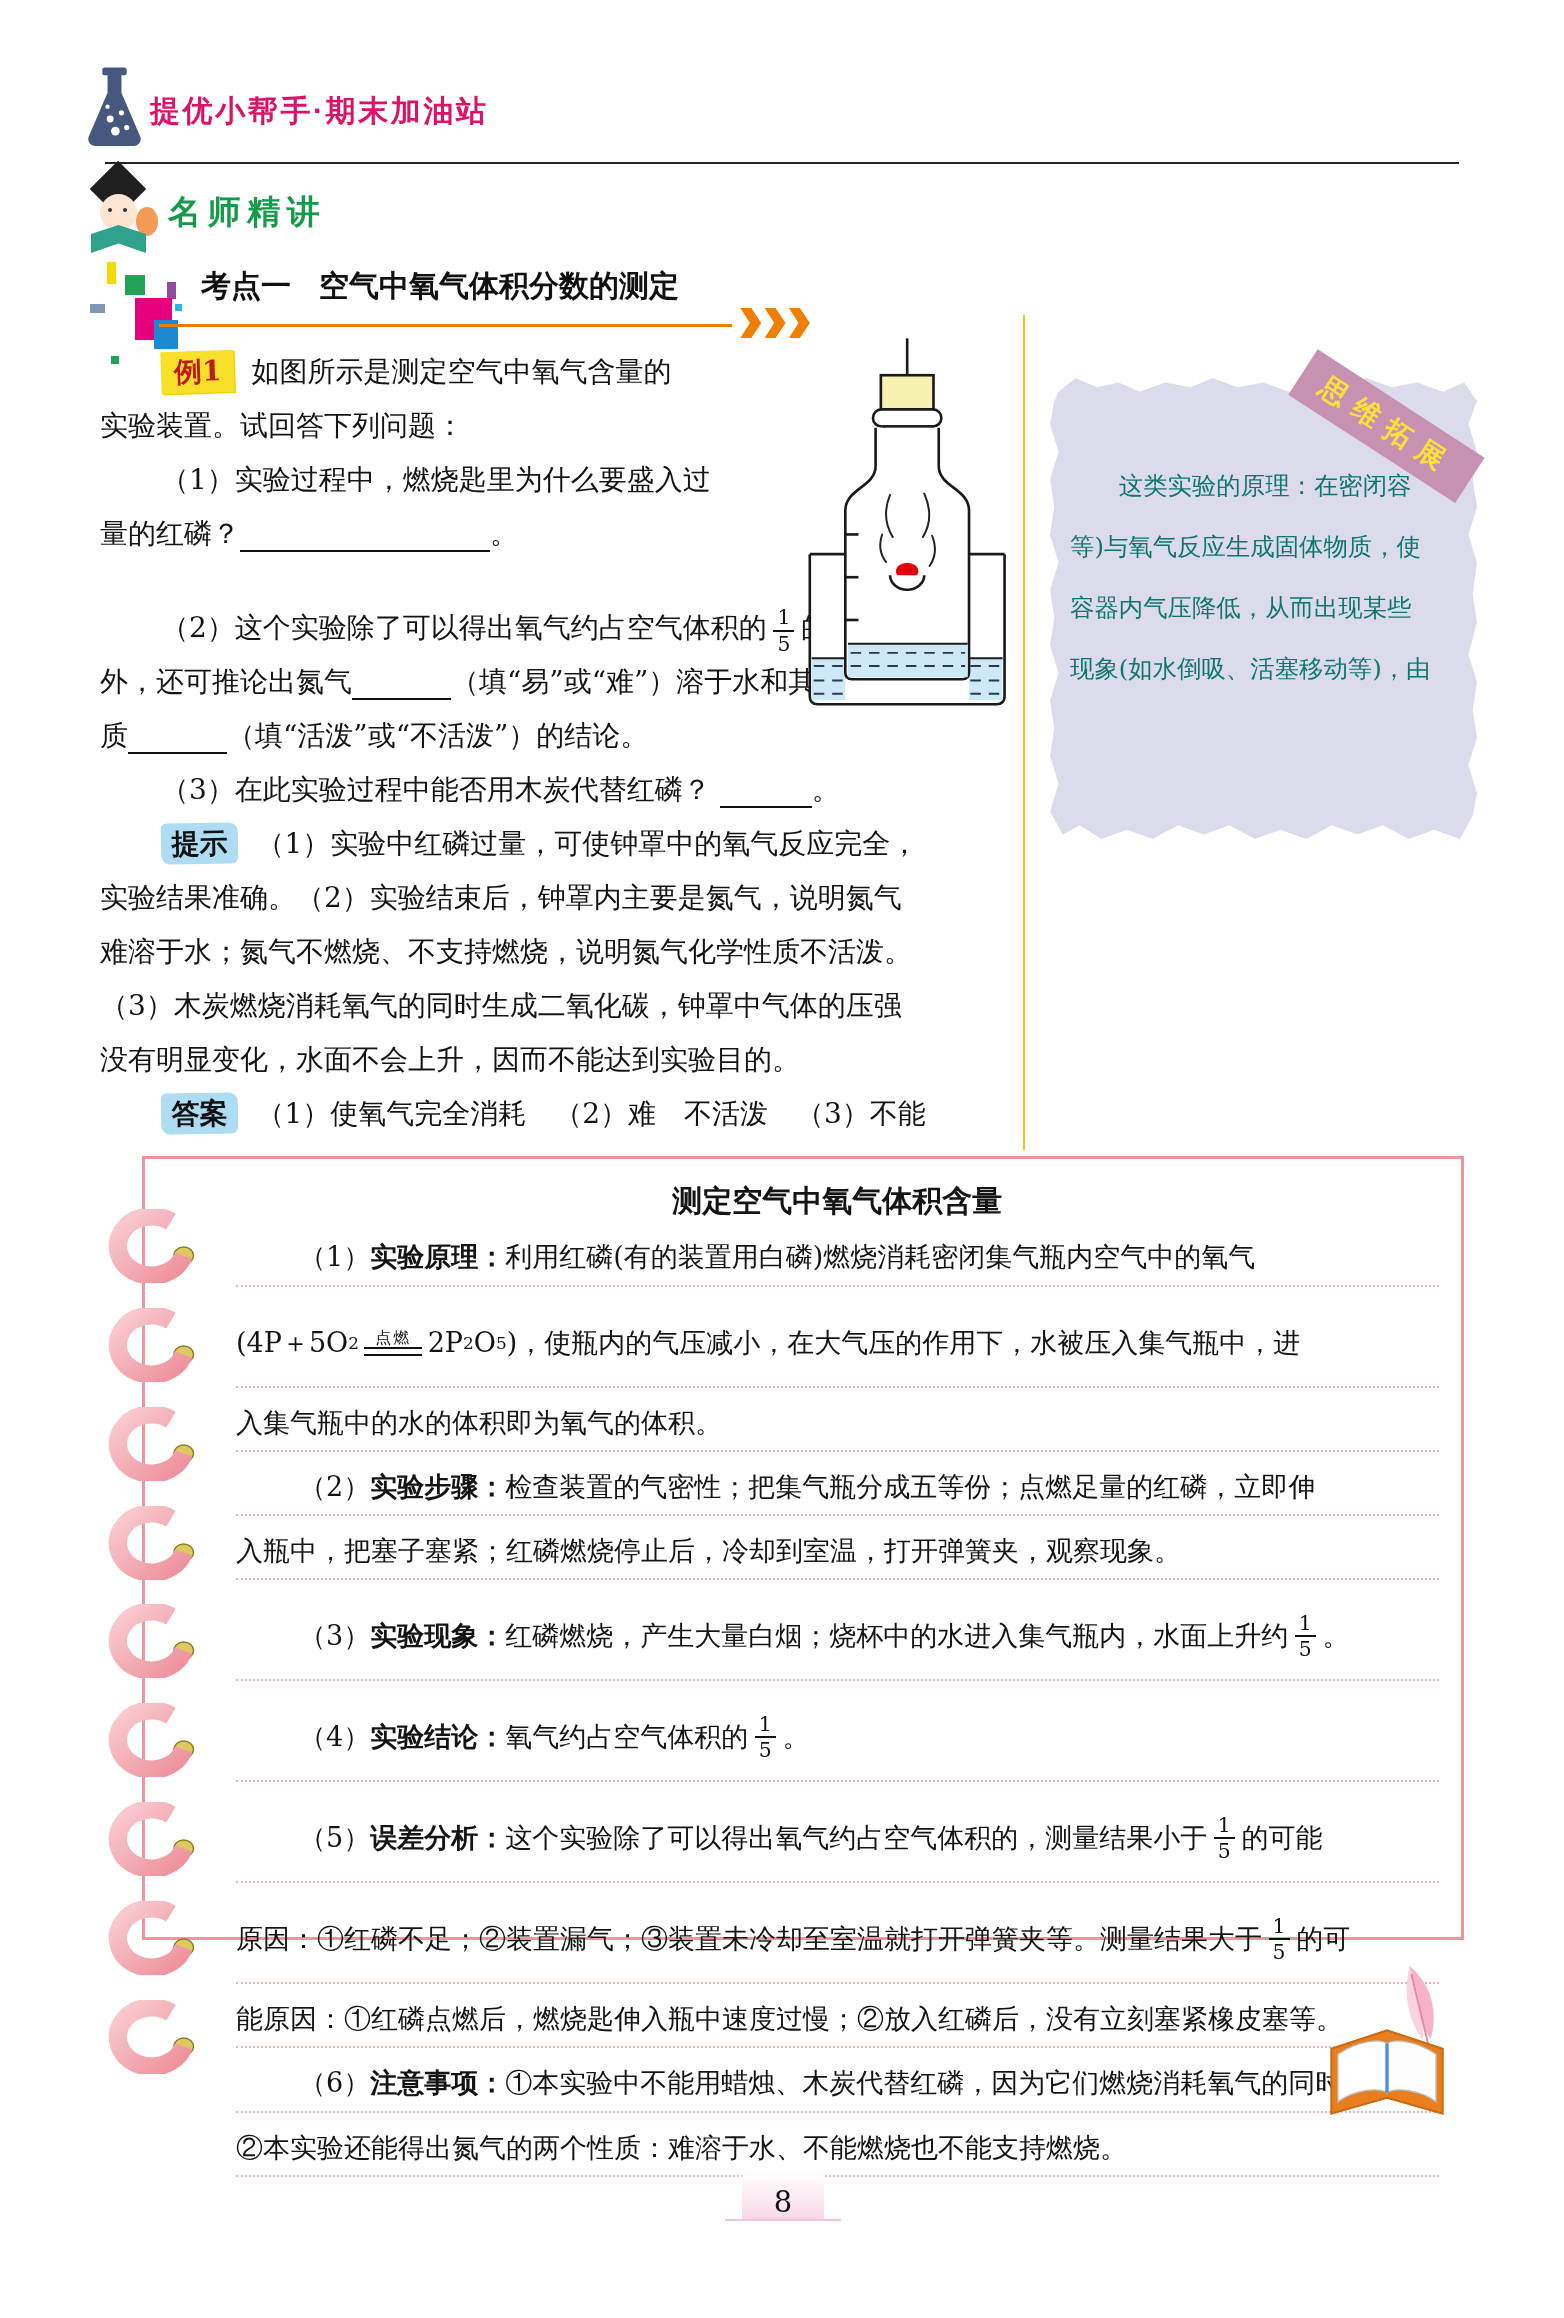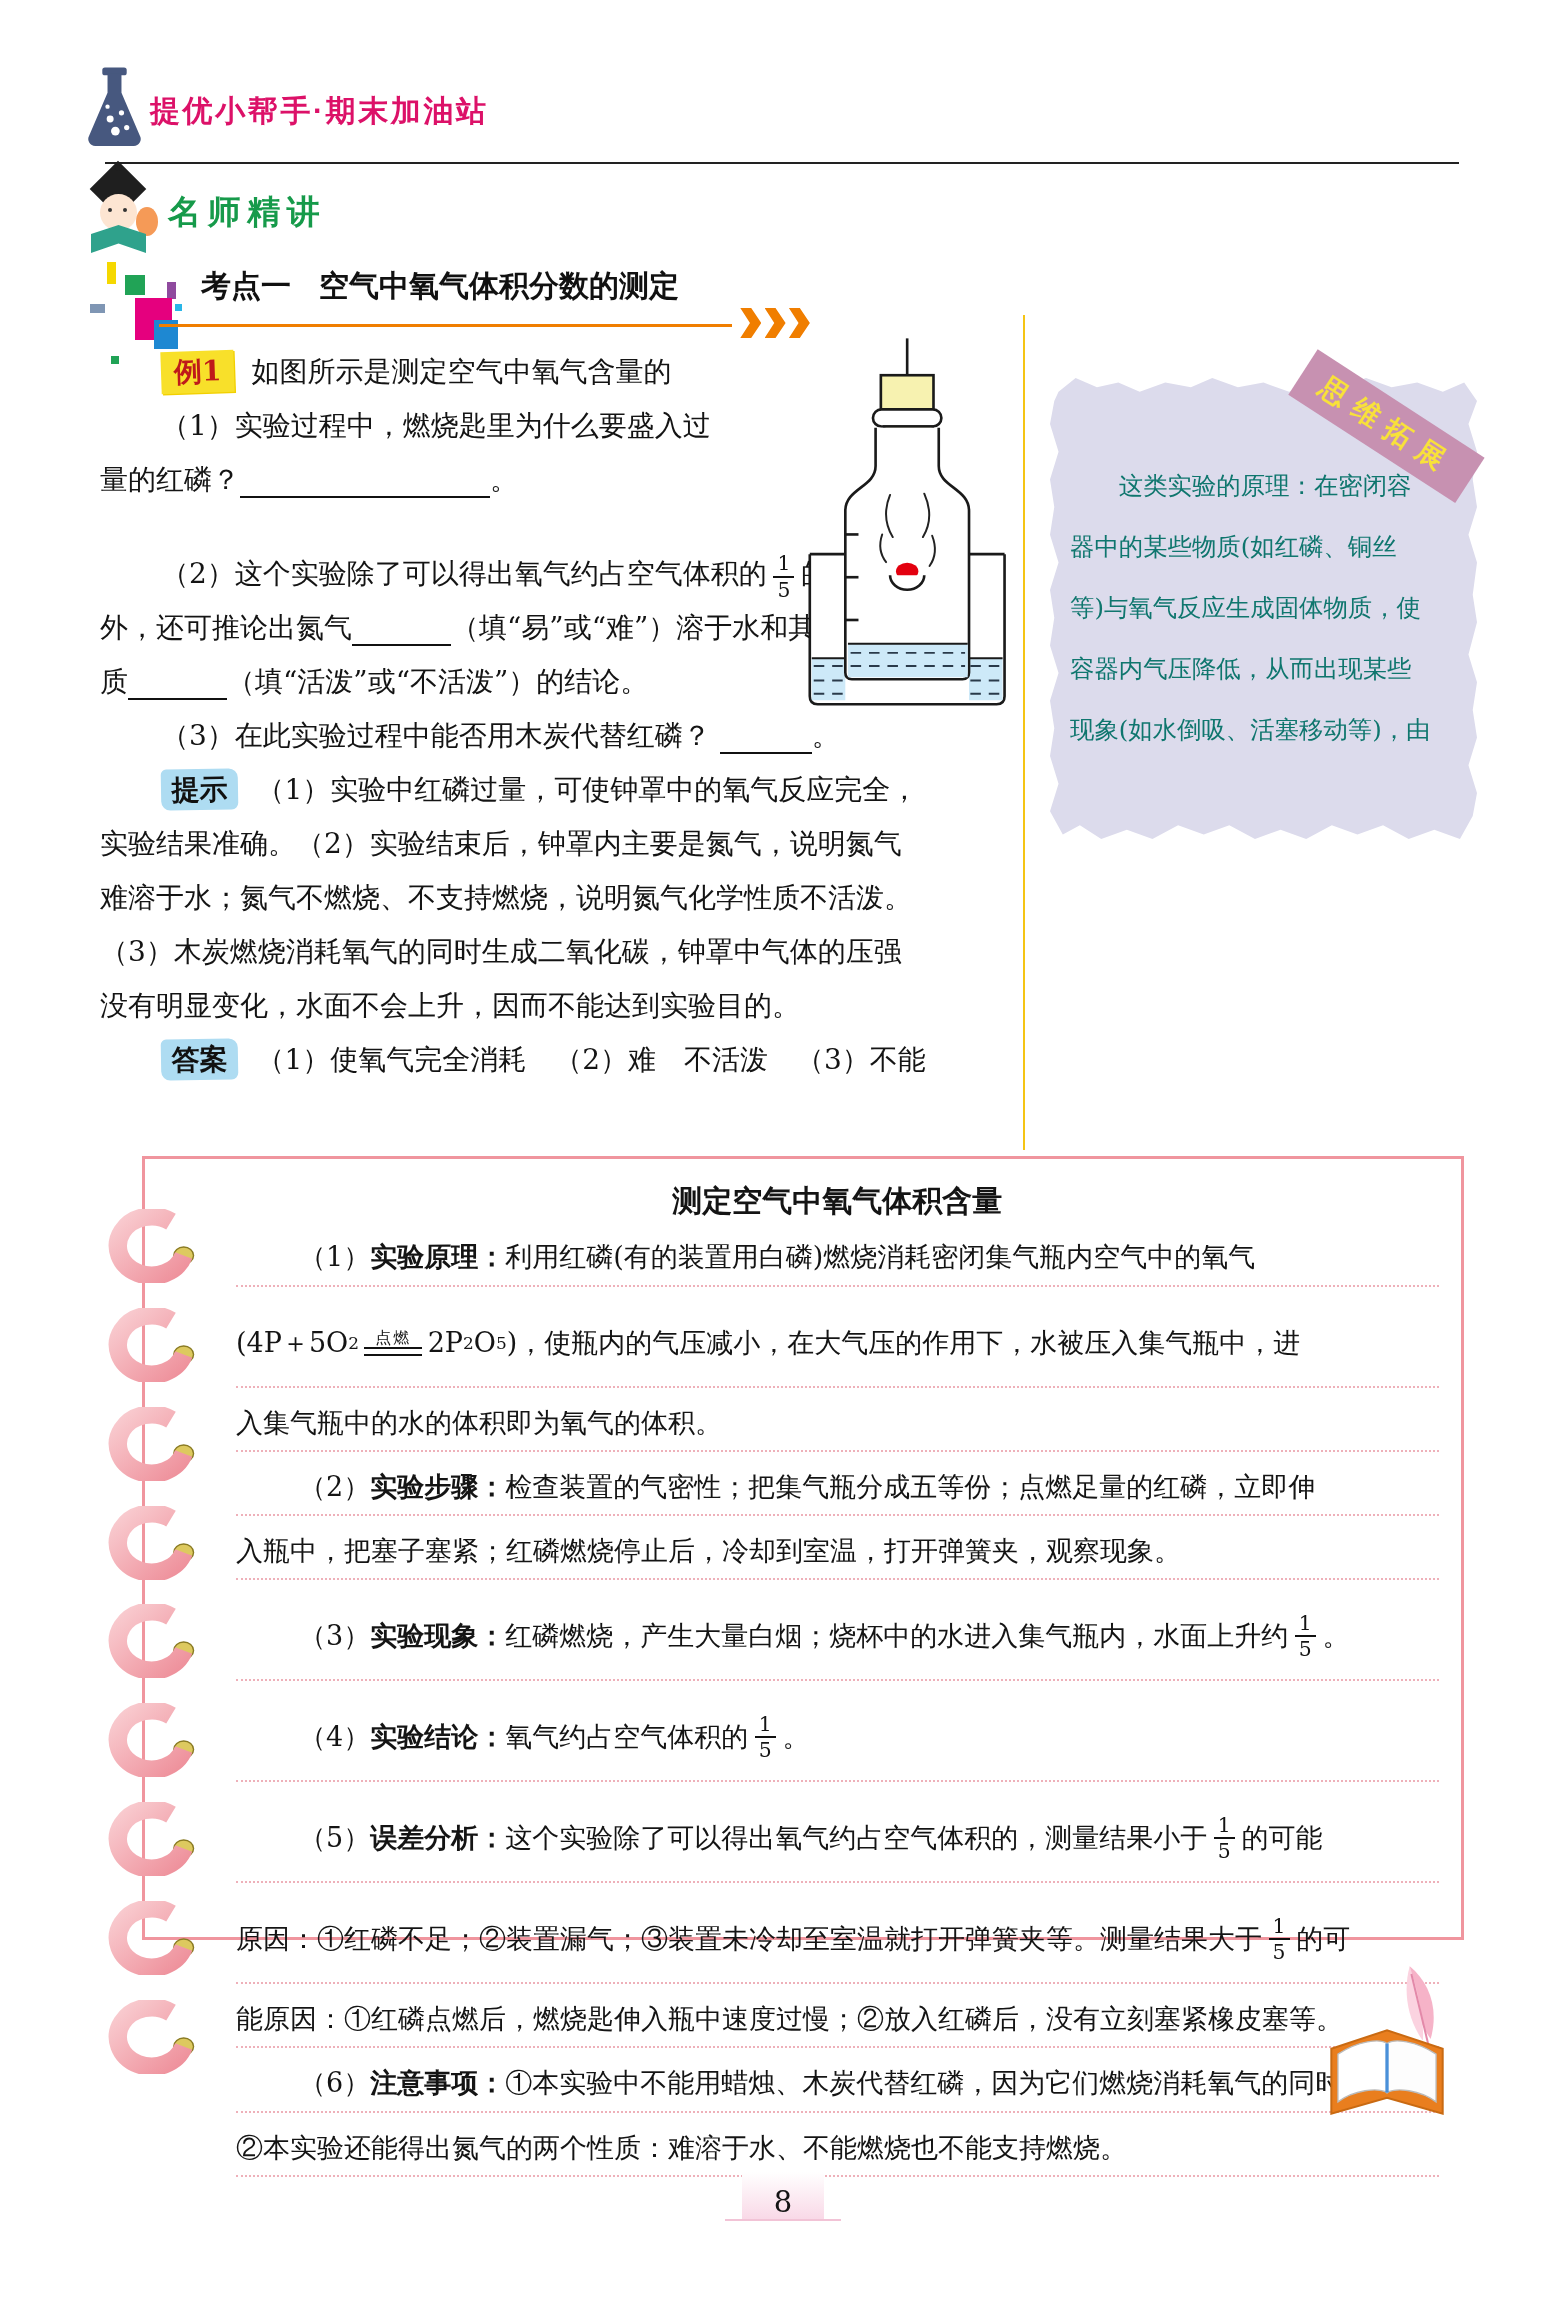--- a/index.html
+++ b/index.html
@@ -141,20 +141,21 @@
   </div>
   <div class="abs kd-line"></div>
   <div class="abs chevs">
     <span class="chev"></span><span class="chev"></span><span class="chev"></span>
   </div>
 
   <div class="abs ex">
     <div class="exrow ind">
       <span class="badge-ex">例1</span><span>如图所示是测定空气中氧气含量的</span>
     </div>
+    <div class="exrow">实验装置。试回答下列问题：</div>
     <div class="exrow ind">（1）实验过程中，燃烧匙里为什么要盛入过</div>
     <div class="exrow">
       <span>量的红磷？</span><span class="blank b380"></span><span>。</span>
     </div>
     <div class="exrow fr">
       <span class="ind2" style="display:inline-block;width:61px;"></span>
         <span>（2）这个实验除了可以得出氧气约占空气体积的</span>
       <span class="frac">
           <span class="fn">1</span>
           <span class="fbar"></span>
@@ -237,21 +238,20 @@
   </div>
 
   <div class="abs ydiv"></div>
 
   <div class="abs paper"></div>
   <div class="abs banner">
     <span>思维拓展</span>
   </div>
   <div class="abs side-text">
     <div>　　这类实验的原理：在密闭容</div>
-    <div>器中的某些物质(如红磷、铜丝</div>
     <div>等)与氧气反应生成固体物质，使</div>
     <div>容器内气压降低，从而出现某些</div>
     <div>现象(如水倒吸、活塞移动等)，由</div>
   </div>
 
   <div class="abs kbox">
     <div class="kbox-title">测定空气中氧气体积含量</div>
 
     <div class="boxrow">
       <span class="ind2"></span><span>（1）</span><b class="blabel">实验原理：</b><span>利用红磷(有的装置用白磷)燃烧消耗密闭集气瓶内空气中的氧气</span>

